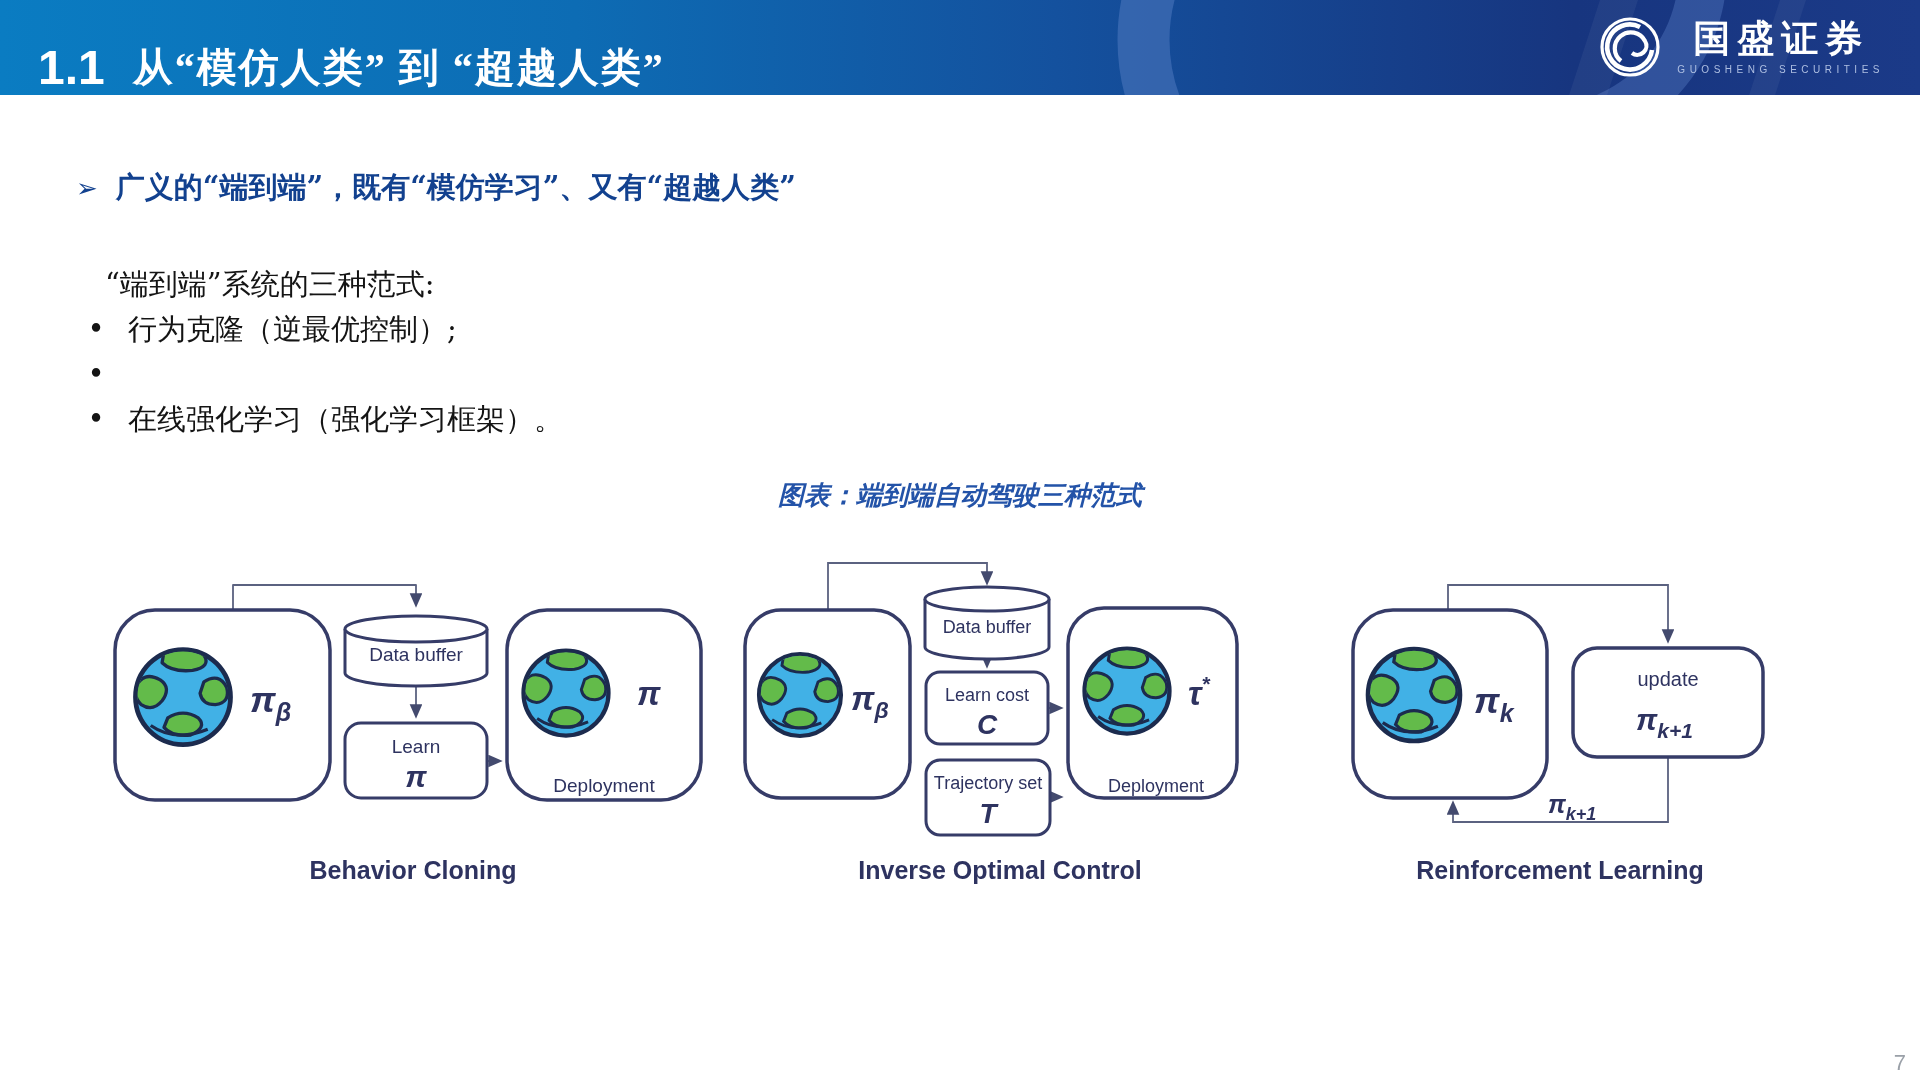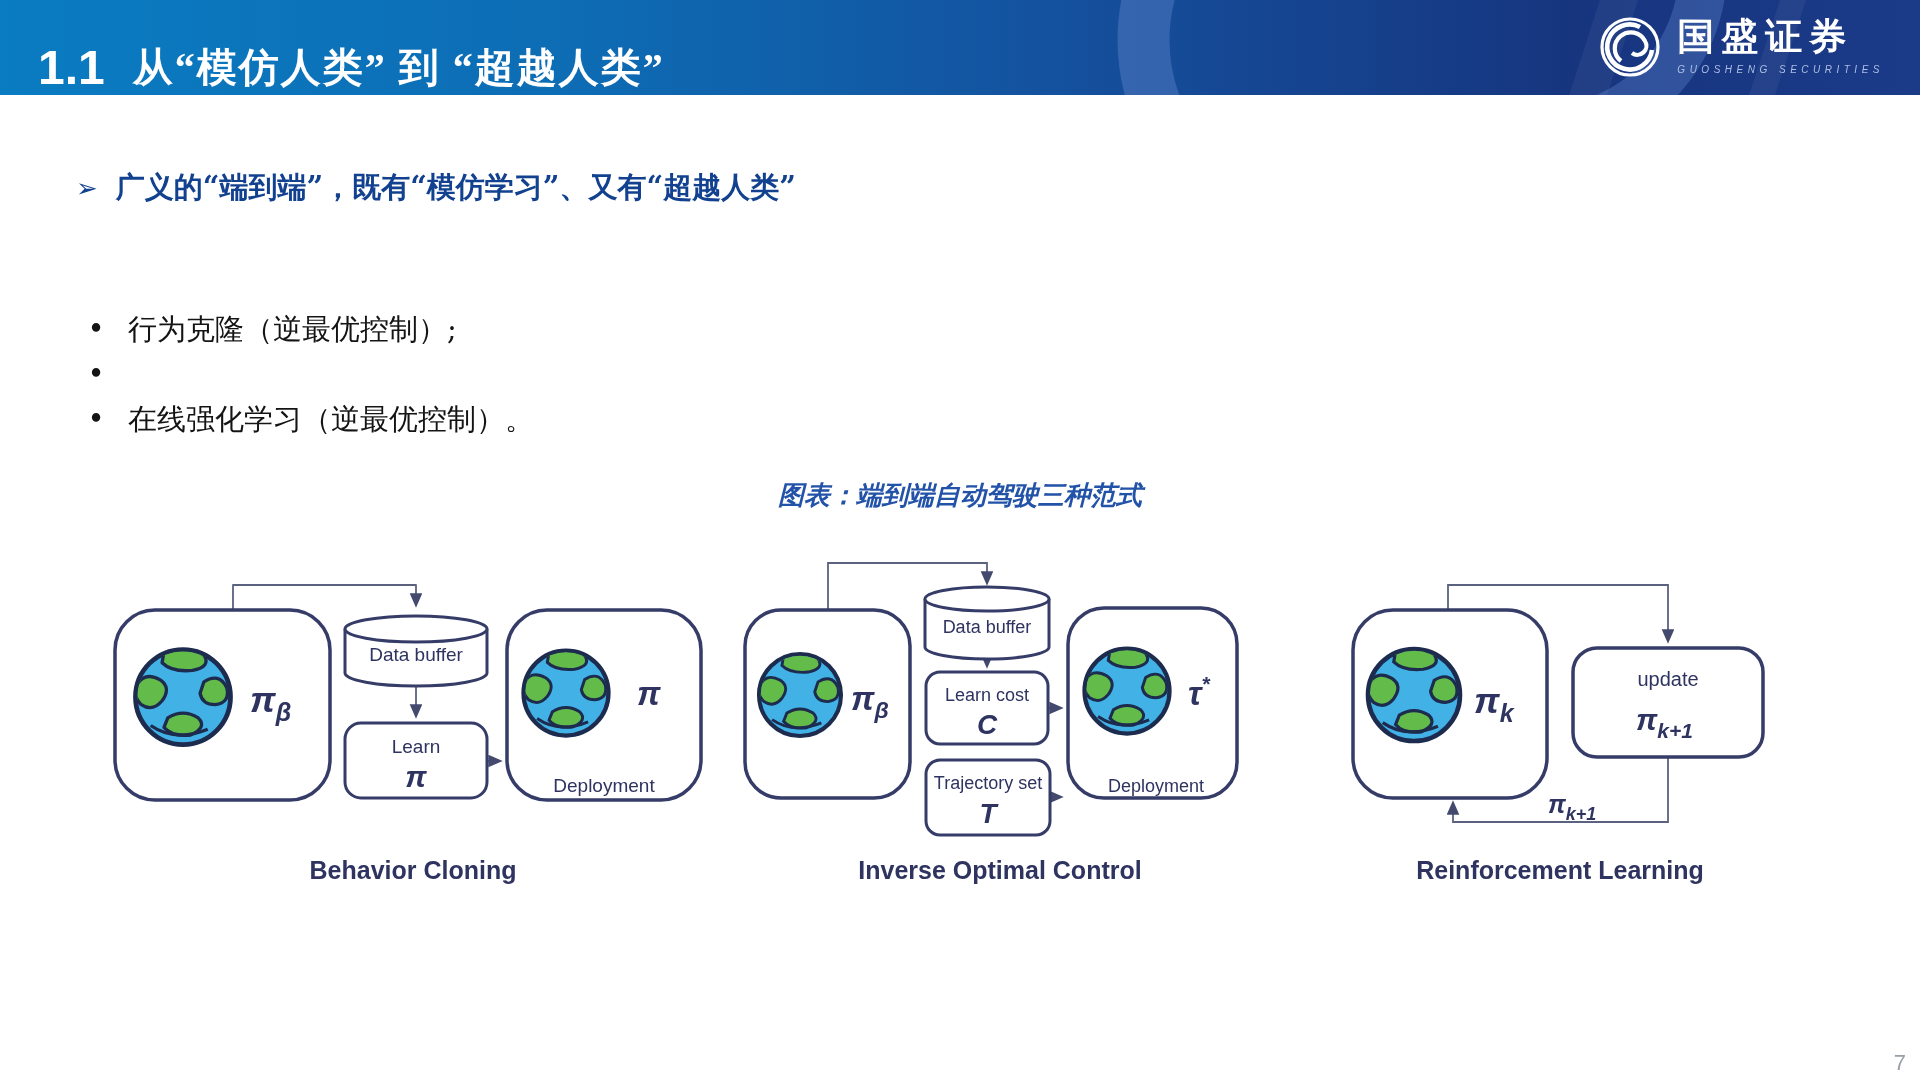--- a/index.html
+++ b/index.html
@@ -8,22 +8,22 @@
 
   
   .header{position:absolute;left:0;top:0;width:1920px;height:95px;
     background:linear-gradient(90deg,#0a7cc2 0%,#0d6cb4 30%,#14519e 55%,#17357f 82%,#1b3a88 100%);}
   .header-watermark{position:absolute;inset:0;width:100%;height:100%;}
   .header-title{position:absolute;left:38px;top:0;height:95px;display:flex;align-items:flex-end;gap:28px;color:#fff;}
   .header-num{font-size:48px;font-weight:bold;font-family:"Liberation Sans",sans-serif;}
   .header-text{font-size:40px;font-weight:bold;font-family:Liberation Serif, serif;letter-spacing:2px;}
   .brand{position:absolute;right:36px;top:14px;display:flex;align-items:center;gap:14px;color:#fff;}
   .brand-texts{display:flex;flex-direction:column;line-height:1.1;}
-  .brand-name{font-size:37px;font-weight:bold;letter-spacing:7px;font-family:Liberation Mono, monospace;}
-  .brand-sub{font-size:10px;letter-spacing:4.5px;color:#aebfe2;margin-top:4px;font-style:italic;}
+  .brand-name{font-size:37px;font-weight:bold;letter-spacing:7px;font-family:Liberation Serif, serif;margin-left:16px;}
+  .brand-sub{font-size:10px;letter-spacing:4.5px;color:#aebfe2;margin-top:4px;}
 
   
   .headline{position:absolute;left:76px;top:168px;display:flex;gap:18px;align-items:baseline;
     color:#12418f;font-weight:bold;font-size:29px;font-family:"DejaVu Serif","Liberation Serif",serif;}
   .headline .marker{font-size:26px;font-family:"DejaVu Sans",sans-serif;}
   .paragraph{position:absolute;left:105px;top:262px;color:#141414;font-size:29px;line-height:45px;
     font-family:"DejaVu Serif","Liberation Serif",serif;}
   .blist{position:absolute;left:86px;top:307px;color:#141414;font-size:29px;line-height:45px;
     font-family:"DejaVu Serif","Liberation Serif",serif;}
   .blist .row{display:flex;gap:22px;}
@@ -68,32 +68,33 @@
         <span class="brand-sub">GUOSHENG SECURITIES</span>
       </div>
     </div>
   </div>
 
   <div class="headline">
     <span class="marker">➢</span>
     <span>广义的“端到端”，既有“模仿学习”、又有“超越人类”</span>
   </div>
 
+  <div class="paragraph">“端到端”系统的三种范式:</div>
 
   <div class="blist">
     <div class="row">
       <span class="dot">•</span>
       <span>行为克隆（逆最优控制）;</span>
     </div>
     <div class="row">
       <span class="dot">•</span>
     </div>
     <div class="row">
       <span class="dot">•</span>
-      <span>在线强化学习（逆最优控制）。</span>
+      <span>在线强化学习（强化学习框架）。</span>
     </div>
   </div>
 
   <div class="caption">图表：端到端自动驾驶三种范式</div>
 
   <svg class="diagram" viewBox="0 0 1920 345">
     <defs>
       <marker id="arr" markerWidth="9" markerHeight="8" refX="6.5" refY="3.5" orient="auto">
         <path d="M0,0 L8,3.5 L0,7 z" fill="#434a6e"></path>
       </marker>

